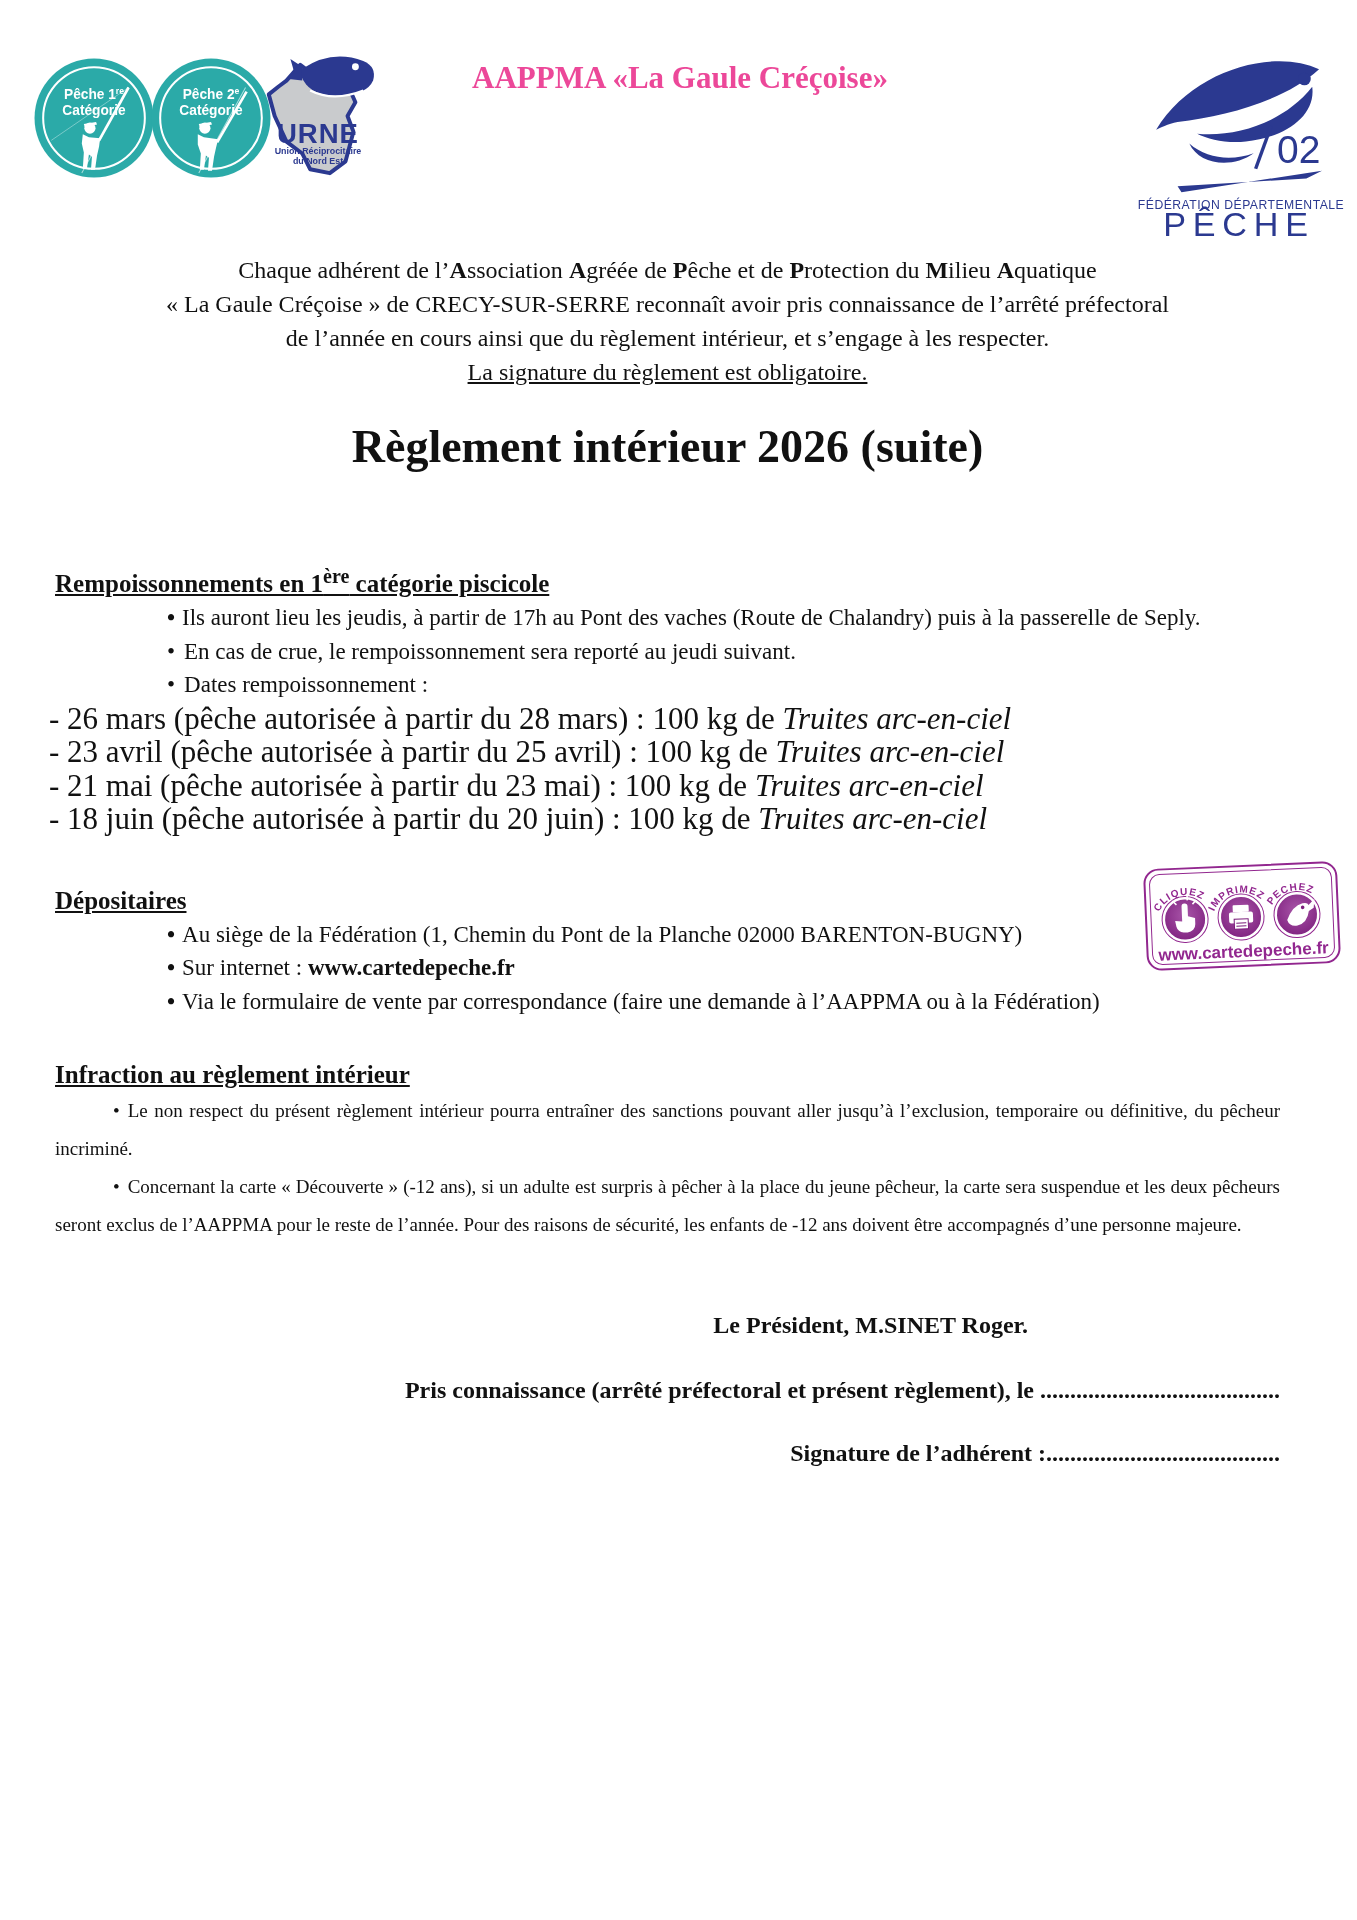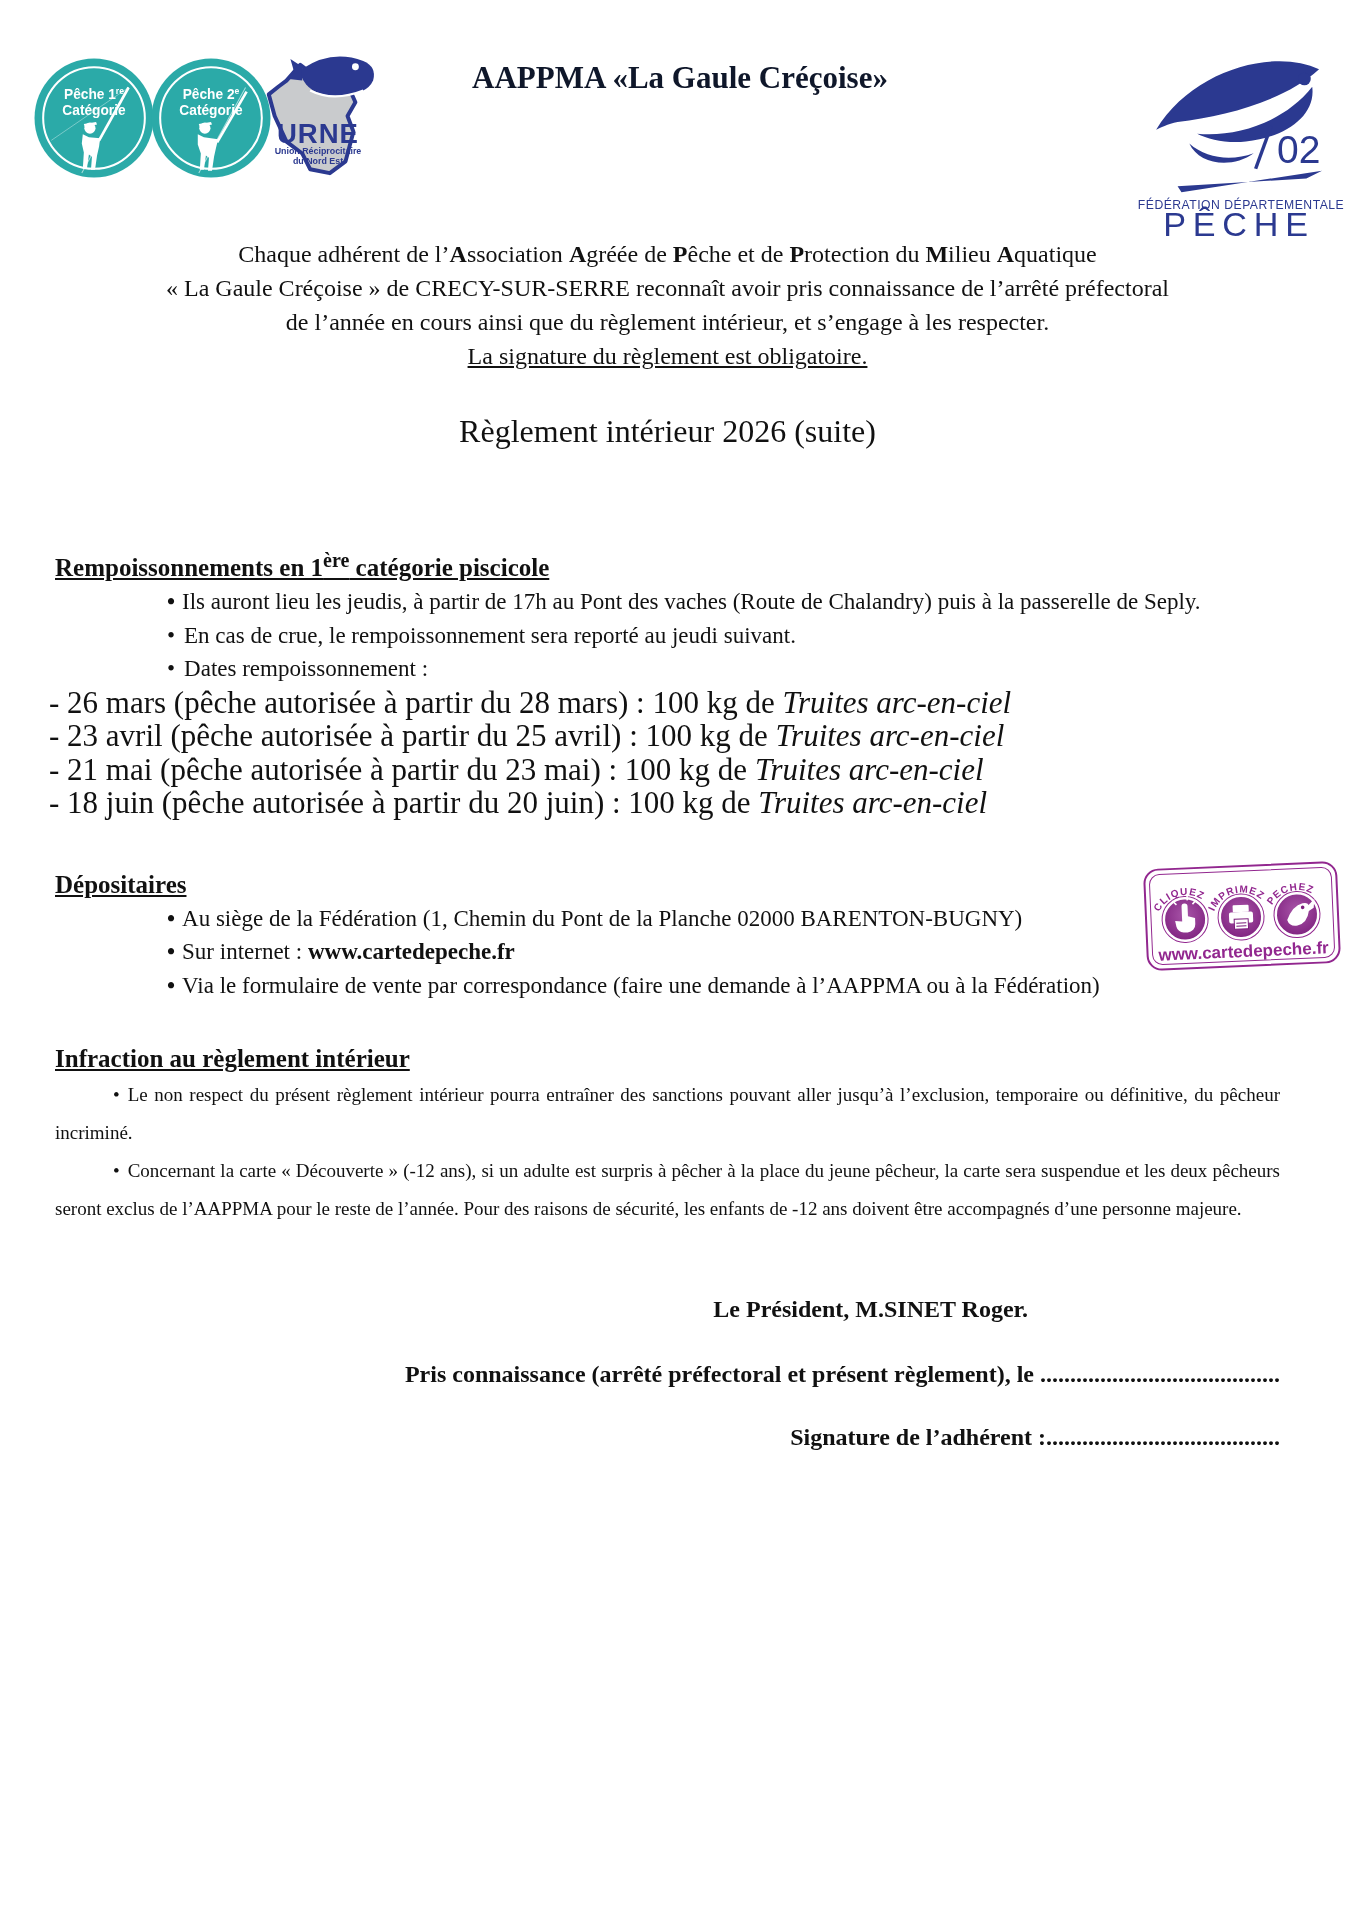--- a/index.html
+++ b/index.html
@@ -10,27 +10,27 @@
   }
   
   .hdr-abs{position:absolute;}
   .badge{width:122px;height:122px;display:block;}
   .badge1{left:33px;top:57px;}
   .badge2{left:150px;top:57px;}
   .urne{left:253px;top:48px;width:128px;height:142px;}
   .fede{left:1138px;top:40px;width:206px;height:200px;}
   .head-title{
     left:330px;top:58px;width:700px;text-align:center;
-    font-weight:bold;font-size:31px;line-height:40px;color:#0f172a;
+    font-weight:bold;font-size:31px;line-height:40px;color:#ec4899;
   }
   
-  .doc-body{position:absolute;top:237px;left:0;width:1328px;padding:0 48px 0 55px;box-sizing:border-box;}
+  .doc-body{position:absolute;top:253px;left:0;width:1328px;padding:0 48px 0 55px;box-sizing:border-box;}
   .intro{ text-align:center;font-size:24px;line-height:34px;}
   .intro .ul{text-decoration:underline;}
-  .main-title{text-align:center;font-weight:normal;font-size:32px;line-height:64px;margin-top:26px;}
+  .main-title{text-align:center;font-weight:bold;font-size:46px;line-height:64px;margin-top:26px;}
   .sec-h{font-weight:bold;font-size:25px;line-height:34px;text-decoration:underline;margin-top:0;}
   .sec-h.first{margin-top:80px;}
   .sec-h.dep{margin-top:48px;}
   .sec-h.inf{margin-top:40px;}
   .sec-h sup{font-size:20px;}
   p{margin:0;}
   .bline{font-size:23px;line-height:33.5px;padding-left:112px;}
   .bline .bullet{font-weight:bold;margin-right:7px;}
   .bline.small .bullet{font-weight:normal;margin-right:9px;}
   .bline.extra{padding-left:134px;}

